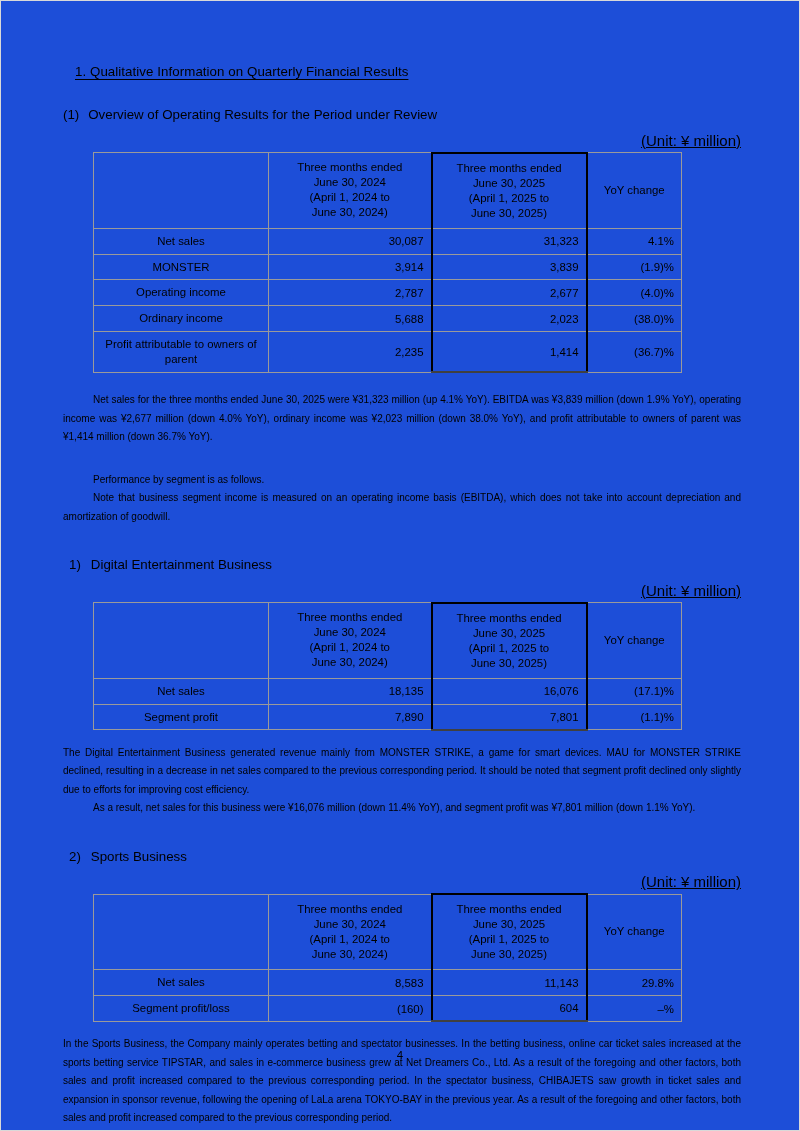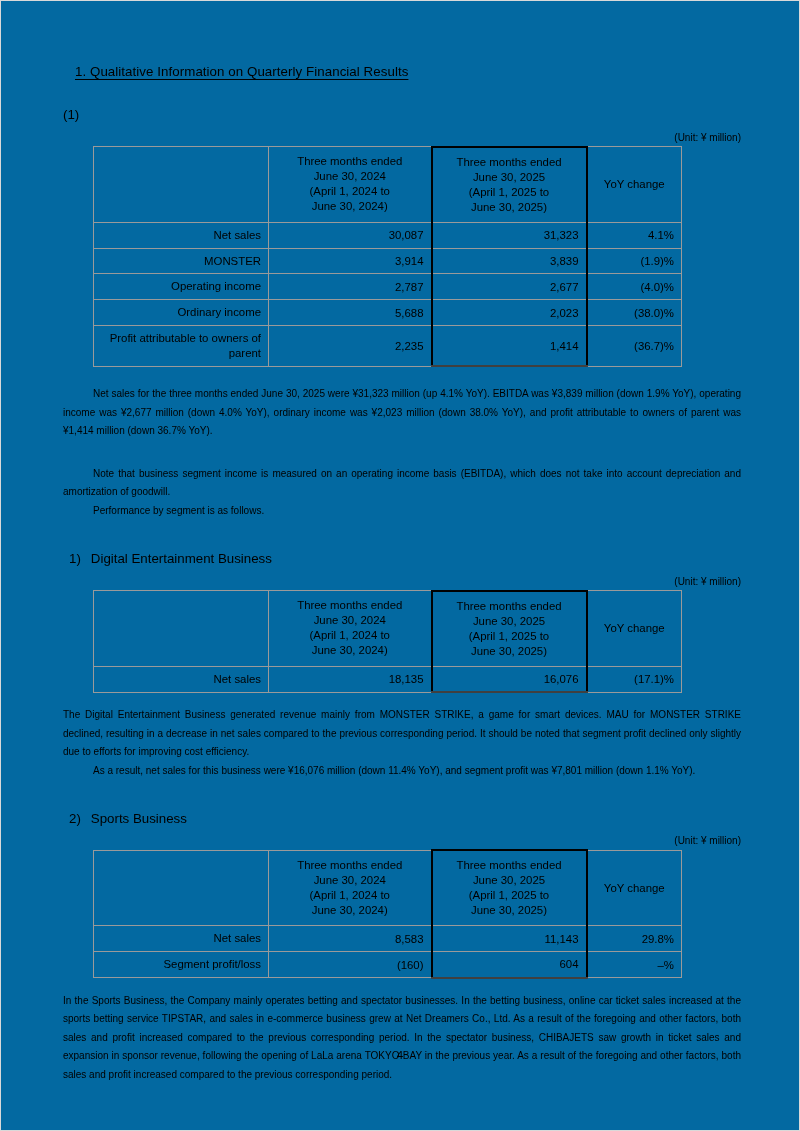--- a/index.html
+++ b/index.html
@@ -9,21 +9,21 @@
   }
   body {
     font-family: "Liberation Sans", sans-serif;
     color: #000000;
   }
   .page {
     position: relative;
     width: 800px;
     height: 1131px;
     box-sizing: border-box;
-    background: #0369a1;
+    background: #1d4ed8;
     border: 1px solid #d9d9d9;
     overflow: hidden;
   }
   .page-inner {
     position: absolute;
     left: 62px;
     top: 62px;
     width: 678px;
   }
 
@@ -48,24 +48,25 @@
     font-size: 13.3px;
     line-height: 1.3;
     margin: 0 0 8px 6px;
     display: flex;
     gap: 10px;
   }
   .h-num2 .num { flex: 0 0 auto; }
 
   
   .unit {
-    font-size: 10px;
+    font-size: 15px;
     text-align: right;
     margin: 0 0 3px 0;
     padding-right: 0px;
+    text-decoration: underline;
   }
 
   
   table.fin {
     border-collapse: collapse;
     width: 588px;
     margin: 0 0 0 30px;
     table-layout: fixed;
     font-size: 11.4px;
   }
@@ -80,21 +81,21 @@
     vertical-align: middle;
     font-weight: normal;
   }
   table.fin thead th {
     text-align: center;
     line-height: 1.32;
     padding-top: 7px;
     padding-bottom: 7px;
   }
   table.fin thead th.blank { border-bottom-color: #9a9a9a; }
-  table.fin td.label { text-align: right; line-height: 1.3; }
+  table.fin td.label { text-align: center; line-height: 1.3; }
   table.fin td.num   { text-align: right; }
 
   
   table.fin .hl {
     border-left: 2px solid #000000;
     border-right: 2px solid #000000;
   }
   table.fin thead .hl { border-top: 2px solid #000000; }
   table.fin tbody tr:last-child .hl { border-bottom: 2px solid #404040; }
   .tbl-wrap { margin-bottom: 0; }
@@ -128,20 +129,21 @@
 </head>
 <body>
 
 <div class="page">
   <div class="page-inner">
 
     <div class="h-section">1. Qualitative Information on Quarterly Financial Results</div>
 
     <div class="h-sub">
       <span class="num">(1)</span>
+      <span>Overview of Operating Results for the Period under Review</span>
     </div>
 
     <div class="unit">(Unit: ¥ million)</div>
 
     <div class="tbl-wrap">
       <table class="fin">
         <colgroup>
           <col class="c-label">
             <col class="c-prev">
             <col class="c-curr">
@@ -197,22 +199,22 @@
             <td class="num">(36.7)%</td>
           </tr>
         </tbody>
       </table>
     </div>
 
     <div class="spacer-18"></div>
     <p class="body indent">Net sales for the three months ended June 30, 2025 were ¥31,323 million (up 4.1% YoY). EBITDA was ¥3,839 million (down 1.9% YoY), operating income was ¥2,677 million (down 4.0% YoY), ordinary income was ¥2,023 million (down 38.0% YoY), and profit attributable to owners of parent was ¥1,414 million (down 36.7% YoY).</p>
 
     <div class="spacer-24"></div>
+    <p class="body indent">Performance by segment is as follows.</p>
     <p class="body indent">Note that business segment income is measured on an operating income basis (EBITDA), which does not take into account depreciation and amortization of goodwill.</p>
-    <p class="body indent">Performance by segment is as follows.</p>
 
     <div class="spacer-30"></div>
 
     <div class="h-num2">
       <span class="num">1)</span>
       <span>Digital Entertainment Business</span>
     </div>
 
     <div class="unit">(Unit: ¥ million)</div>
 
@@ -242,20 +244,26 @@
             <th>YoY change</th>
           </tr>
         </thead>
         <tbody>
           <tr>
             <td class="label">Net sales</td>
             <td class="num">18,135</td>
             <td class="num hl">16,076</td>
             <td class="num">(17.1)%</td>
           </tr>
+          <tr>
+            <td class="label">Segment profit</td>
+            <td class="num">7,890</td>
+            <td class="num hl">7,801</td>
+            <td class="num">(1.1)%</td>
+          </tr>
         </tbody>
       </table>
     </div>
 
     <div class="block-after-table"></div>
     <p class="body">The Digital Entertainment Business generated revenue mainly from MONSTER STRIKE, a game for smart devices. MAU for MONSTER STRIKE declined, resulting in a decrease in net sales compared to the previous corresponding period. It should be noted that segment profit declined only slightly due to efforts for improving cost efficiency.</p>
     <p class="body indent">As a result, net sales for this business were ¥16,076 million (down 11.4% YoY), and segment profit was ¥7,801 million (down 1.1% YoY).</p>
 
     <div class="spacer-30"></div>
 

